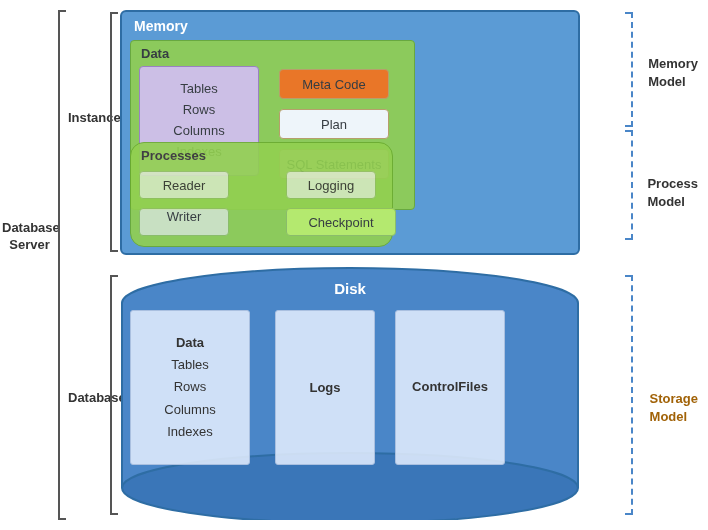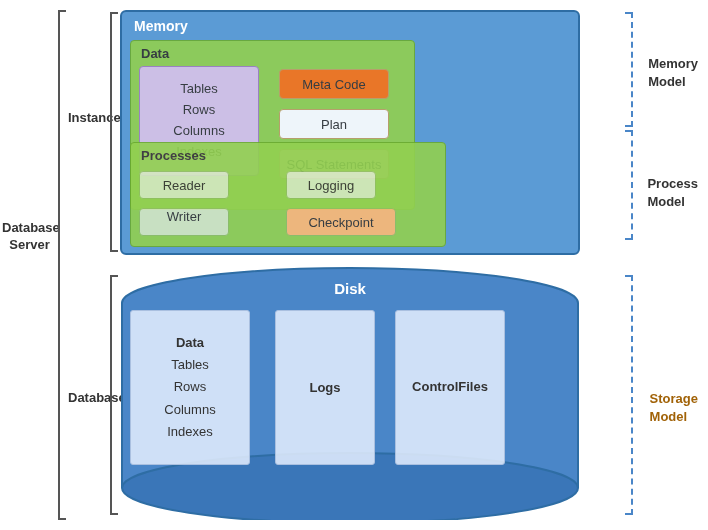--- a/index.html
+++ b/index.html
@@ -263,25 +263,25 @@
       display: flex;
       align-items: center;
       justify-content: center;
     }
 
     
     .processes-section {
       position: absolute;
       top: 130px;
       left: 8px;
-      width: 316px;
+      width: 263px;
       height: 105px;
       background: #92d050;
       border: 1px solid #6aaa30;
-      border-radius: 4px;
+      border-radius: 14px;
       opacity: 0.9;
     }
 
     .processes-title {
       position: absolute;
       top: 5px;
       left: 10px;
       font-size: 13px;
       font-weight: bold;
       color: #333;
@@ -332,21 +332,21 @@
       justify-content: center;
     }
 
     
     .checkpoint-box {
       position: absolute;
       top: 65px;
       left: 155px;
       width: 110px;
       height: 28px;
-      background: #fdba74;
+      background: #bef264;
       border: 1px solid #90c060;
       border-radius: 4px;
       display: flex;
       align-items: center;
       justify-content: center;
     }
 
     
     .disk-area {
       position: absolute;

